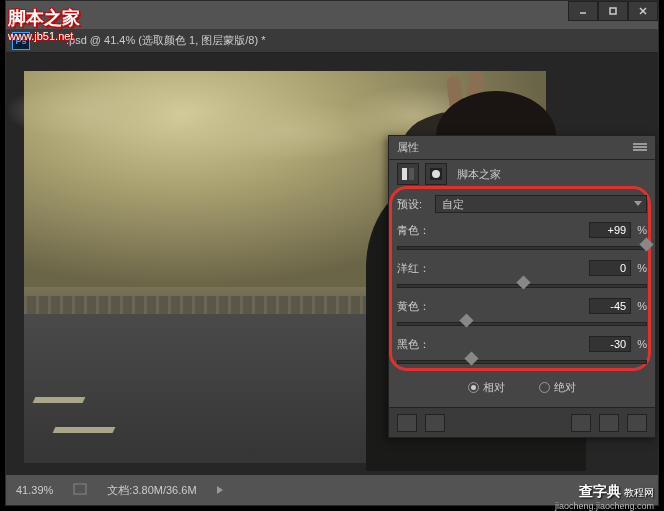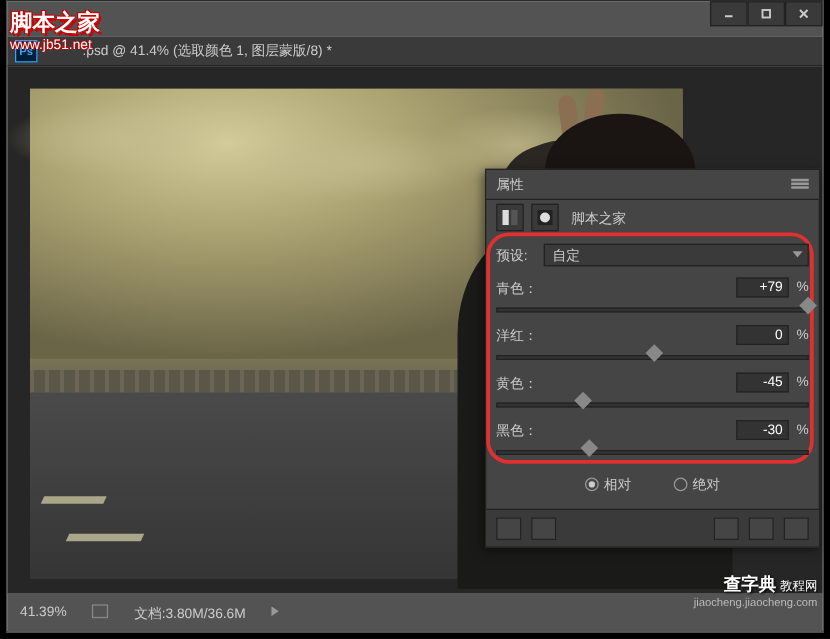--- a/index.html
+++ b/index.html
@@ -64,21 +64,21 @@
 .radio-row{display:flex;align-items:center;justify-content:center;gap:34px;margin-top:10px;padding-bottom:6px}
 .radio{display:flex;align-items:center;gap:4px}
 .radio-btn{width:11px;height:11px;border:1px solid #999;border-radius:50%;display:flex;align-items:center;justify-content:center}
 .radio-btn.on::after{content:"";width:5px;height:5px;background:#ccc;border-radius:50%}
 .panel-footer{height:30px;background:#3a3a3a;border-top:1px solid #222;display:flex;align-items:center;padding:0 8px;gap:8px}
 .footer-icon{width:20px;height:18px;background:#454545;border:1px solid #222}
 .footer-spacer{flex:1}
 .watermark-logo{position:absolute;left:8px;top:6px;z-index:100}
 .wm-text{color:#fff;font-size:18px;font-weight:bold;text-shadow:2px 2px 0 #c00,-1px -1px 0 #c00,1px -1px 0 #c00,-1px 1px 0 #c00}
 .wm-url{color:#fff;font-size:11px;text-shadow:1px 1px 0 #c00,-1px -1px 0 #c00}
-.watermark-br{position:absolute;right:10px;bottom:24px;z-index:100;text-align:right}
+.watermark-br{position:absolute;right:10px;bottom:0;z-index:100;text-align:right}
 .wm-br-main{color:#fff;font-size:14px;font-weight:bold;text-shadow:1px 1px 2px #000}
 .wm-br-sub{color:#fff;font-size:10px;text-shadow:1px 1px 2px #000}
 .wm-br-url{color:#bbb;font-size:9px}
 .val-group{display:flex;align-items:center}
 </style>
 </head>
 <body>
 
 <div class="app">
   <div class="titlebar">
@@ -176,21 +176,21 @@
         <span>自定</span>
         <span class="dropdown-arrow"></span>
       </div>
     </div>
 
 
     <div class="slider-row">
       <div class="slider-label-row">
         <span class="slider-label">青色：</span>
         <div class="val-group">
-          <span class="slider-value">+79</span>
+          <span class="slider-value">+99</span>
           <span class="pct">%</span>
         </div>
       </div>
       <div class="slider-track">
         <div class="track-line"></div>
         <div class="slider-thumb" style="left:99%"></div>
       </div>
     </div>
 
     <div class="slider-row">

